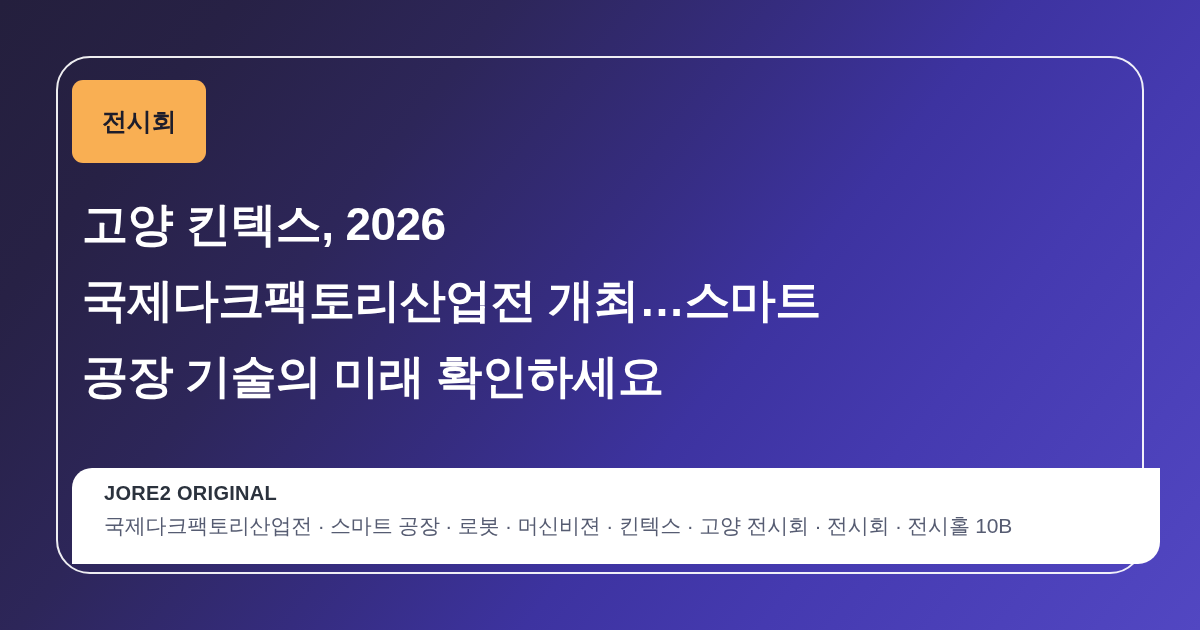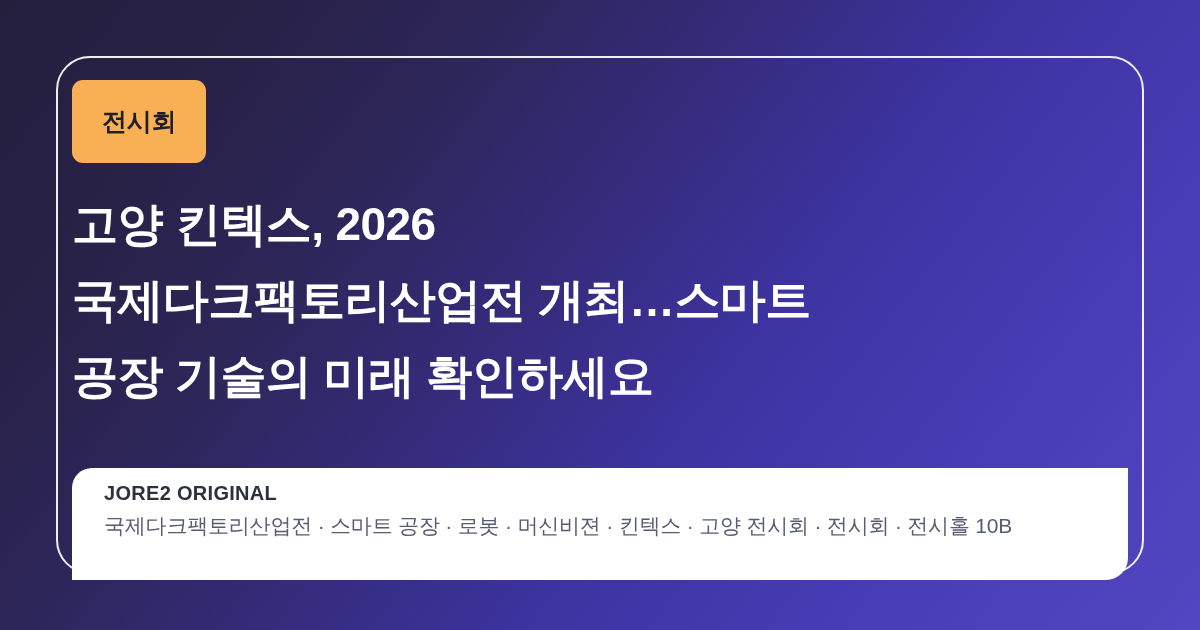--- a/index.html
+++ b/index.html
@@ -60,21 +60,21 @@
     border-radius: 11px;
     color: #1d1d2b;
     font-size: 25px;
     font-weight: 700;
     letter-spacing: -0.2px;
     white-space: nowrap;
   }
 
   .headline {
     position: absolute;
-    left: 72px;
+    left: 82px;
     top: 186px;
     width: 930px;
     color: #ffffff;
     font-size: 46px;
     font-weight: 700;
     line-height: 76px;
     letter-spacing: -0.6px;
     white-space: pre-line;
   }
 
@@ -89,24 +89,25 @@
     color: rgba(255,255,255,0.30);
     white-space: nowrap;
     letter-spacing: -0.2px;
   }
 
   .footer-panel {
     position: absolute;
     left: 72px;
     top: 468px;
     width: 1056px;
-    height: 112px;
+    height: 96px;
     background: #ffffff;
     border-radius: 20px 0 22px 0;
     overflow: hidden;
+    padding-left: 32px;
   }
 
   .footer-inner {
     position: absolute;
     left: 32px;
     top: 11px;
     width: 1150px;
   }
 
   .brand {

